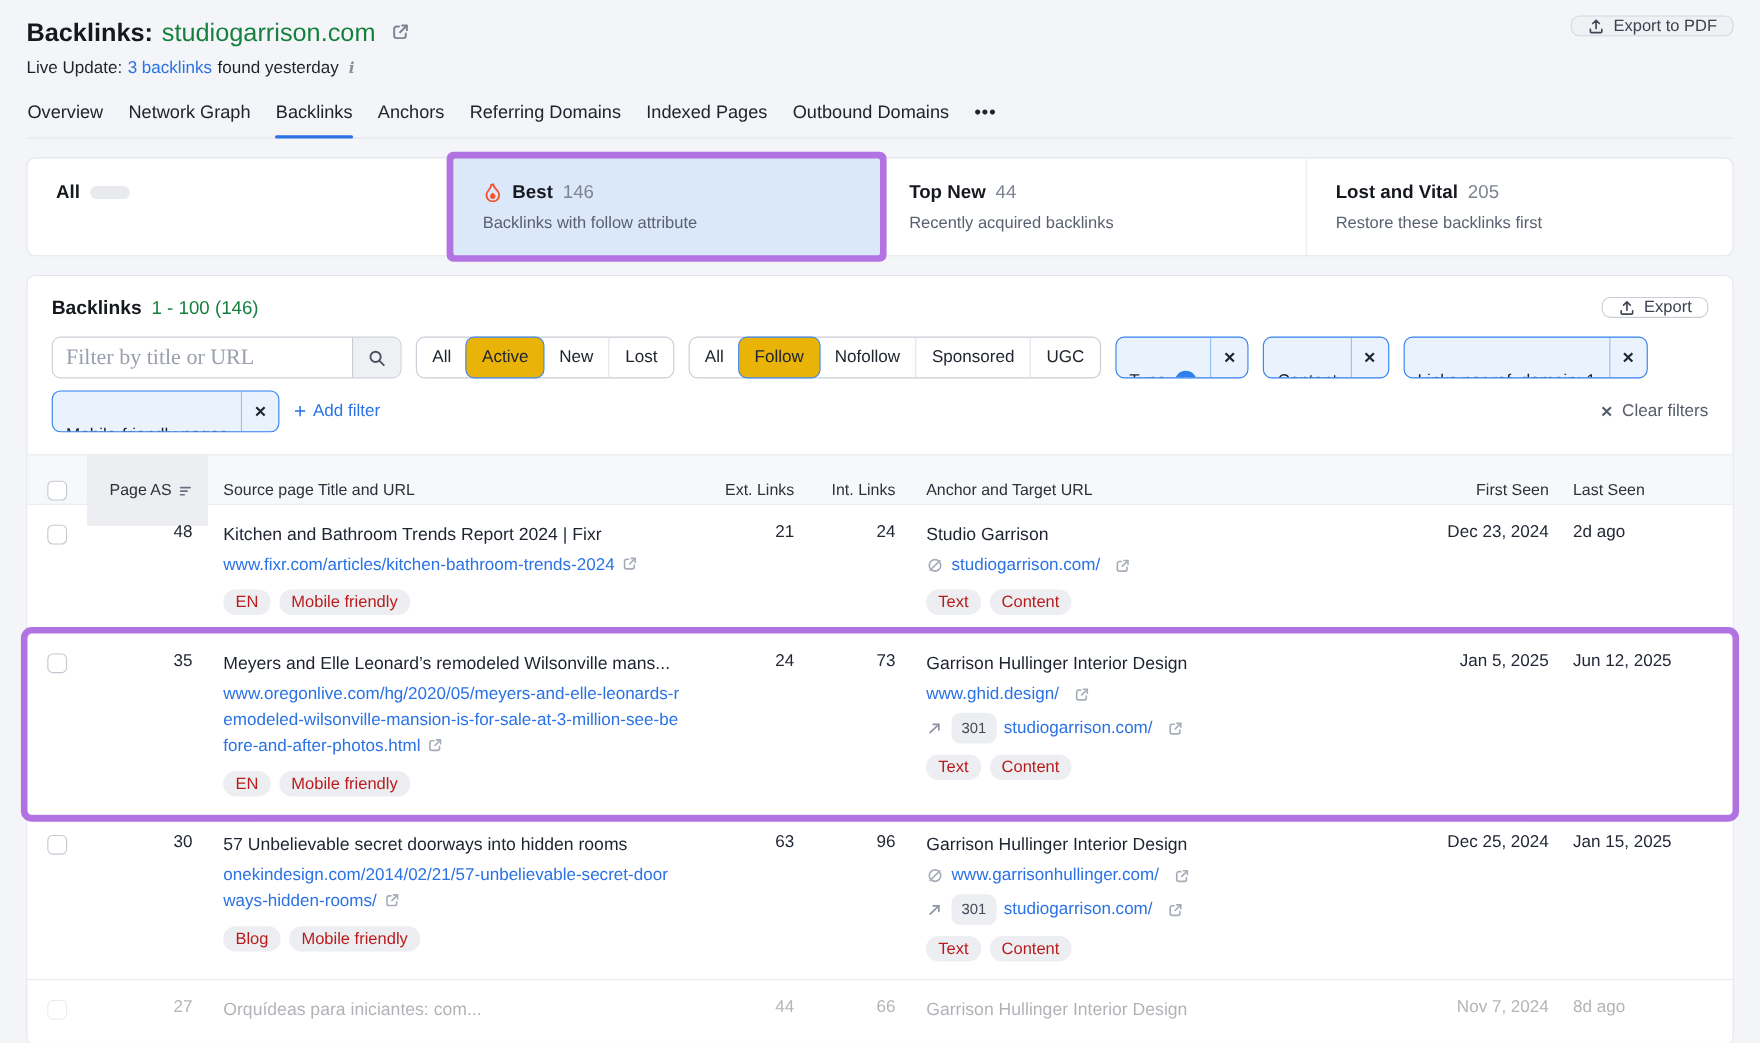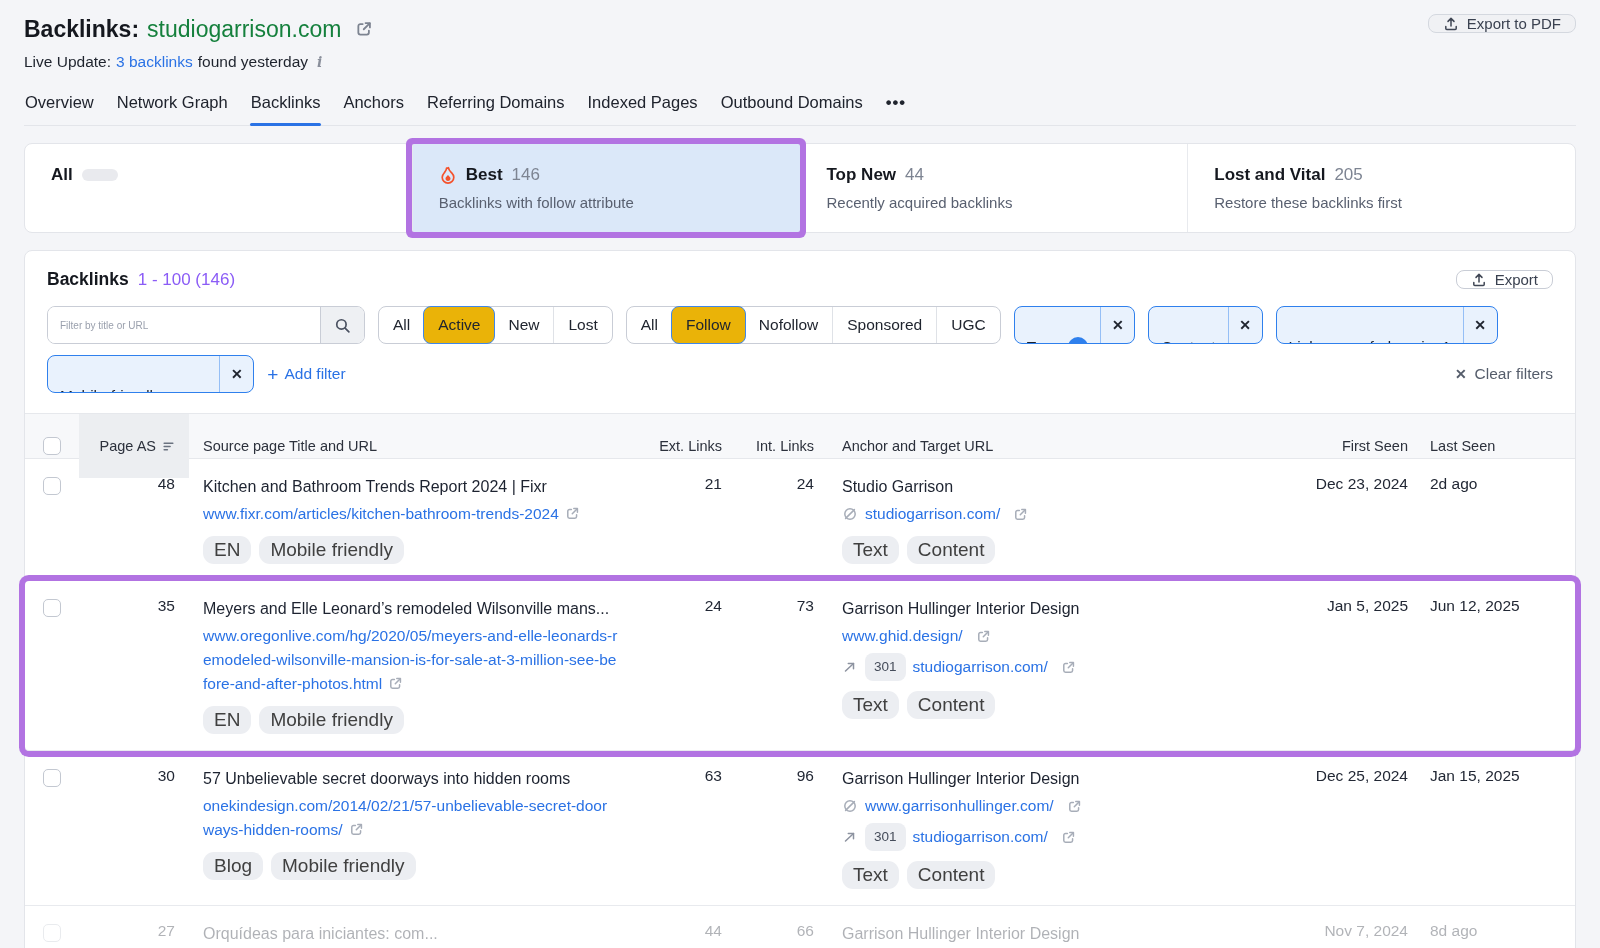--- a/index.html
+++ b/index.html
@@ -43,28 +43,28 @@
   .fcard-count { font-size:17px; color:#7d8492; }
   .fcard-pill { width:36px; height:12px; border-radius:6px; background:#e9eaee; display:inline-block; }
   .fcard-sub { margin-top:9px; font-size:15px; color:#596070; }
   .fcard.selected { background:#dbe8f9; box-shadow:0 0 0 6px var(--highlight-purple,#b273e2); border-radius:2px; z-index:2; }
   .i-flame { width:18px; height:18px; flex:0 0 auto; }
 
   
   .panel { margin-top:17px; background:#fff; border:1px solid #e3e5ea; border-radius:8px; min-height:700px; position:relative; }
   .panel-head { display:flex; align-items:center; padding:18px 22px 14px 22px; }
   .panel-title { font-size:17.5px; font-weight:700; color:#15181f; }
-  .panel-range { font-size:17px; color:#8b5cf6; margin-left:9px; flex:1; }
+  .panel-range { font-size:17px; color:#15803d; margin-left:9px; flex:1; }
 
   
   .filters { padding:2px 22px 16px 22px; }
   .frow { display:flex; align-items:center; gap:13px; }
   .frow + .frow { margin-top:11px; }
   .searchbox { display:flex; width:318px; height:38px; border:1px solid #c9cdd6; border-radius:8px; overflow:hidden; background:#fff; }
-  .searchbox input { flex:1; border:0; outline:none; padding:0 12px; font-size:10px; font-family:Liberation Sans, sans-serif; color:#701a75; }
+  .searchbox input { flex:1; border:0; outline:none; padding:0 12px; font-size:20px; font-family:Liberation Serif, serif; color:#701a75; }
   .searchbox input::placeholder { color:#9aa0ad; }
   .search-btn { width:44px; display:flex; align-items:center; justify-content:center; background:#eef0f3; border-left:1px solid #c9cdd6; cursor:pointer; }
   .seggroup { display:flex; height:38px; border:1px solid #c9cdd6; border-radius:8px; background:#fff; }
   .seg { padding:0 14px; display:flex; align-items:center; font-size:15.5px; color:#20252f; cursor:pointer; }
   .seg + .seg { border-left:1px solid #dfe2e7; }
   .seg.on { margin:-1px; border:1.5px solid #3f87ea; border-radius:8px; background:#eab308; position:relative; z-index:1; }
   .seg.on + .seg { border-left:none; }
   .pill { display:flex; align-items:stretch; height:38px; border:1.5px solid #2f80ed; border-radius:8px; background:#e9f2fd; overflow:hidden; cursor:pointer; }
   .pill-label { display:flex; align-items:center; gap:8px; padding:0 12px; font-size:15.5px; color:#1c212b;margin-top:40px; }
   .pill-badge { width:20px; height:20px; border-radius:50%; background:#2f80ed; color:#fff; font-size:13px; display:flex; align-items:center; justify-content:center; }
@@ -95,21 +95,21 @@
   .c.c-anchor { padding-left:16px; padding-right:20px; padding-bottom:16px; }
   .c.c-first { text-align:right; padding-right:10px; white-space:nowrap; }
   .c.c-last { padding-left:12px; white-space:nowrap; }
   .row-title { font-size:16px; color:#1d2330; line-height:24px; }
   .row-url { margin-top:3px; font-size:15.5px; line-height:24px; word-break:break-all; color:var(--accent-blue,#2a72e5); }
   .row-url a { color:var(--accent-blue,#2a72e5); text-decoration:none; cursor:pointer; }
   .targetline, .redirectline { display:flex; align-items:center; gap:7px; flex-wrap:wrap; word-break:break-all; }
   .redirectline { margin-top:5px; }
   .code-pill { background:#eceef2; color:#454c5a; border-radius:8px; font-size:13.5px; padding:2px 9px; }
   .tagrow { margin-top:10px; display:flex; gap:8px; }
-  .tag { background:#eceef2; color:#404040; border-radius:11px; font-size:19px; padding:3px 11px; white-space:nowrap; }
+  .tag { background:#eceef2; color:#b91c1c; border-radius:11px; font-size:15px; padding:3px 11px; white-space:nowrap; }
   .i-ext { width:15px; height:15px; margin-left:6px; vertical-align:-2px; cursor:pointer; }
   .i-ext.big { width:18px; height:18px; vertical-align:-2px; }
   .i-slash, .i-redir { width:16px; height:16px; flex:0 0 auto; }
   .i-upload { width:16px; height:16px; }
   .i-search { width:17px; height:17px; }
   .i-sort { width:13px; height:13px; }
 </style>
 </head>
 <body>
 

